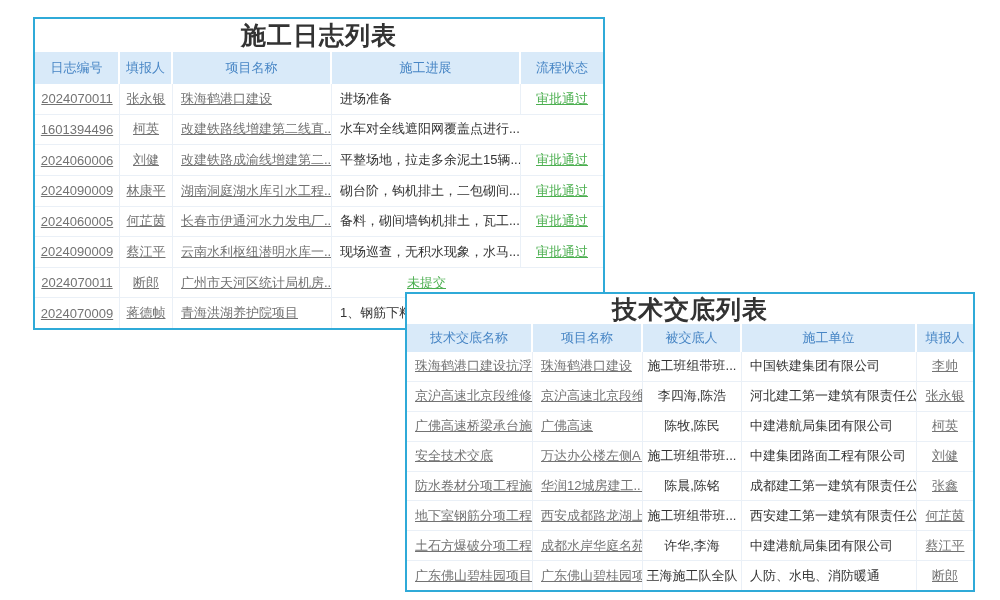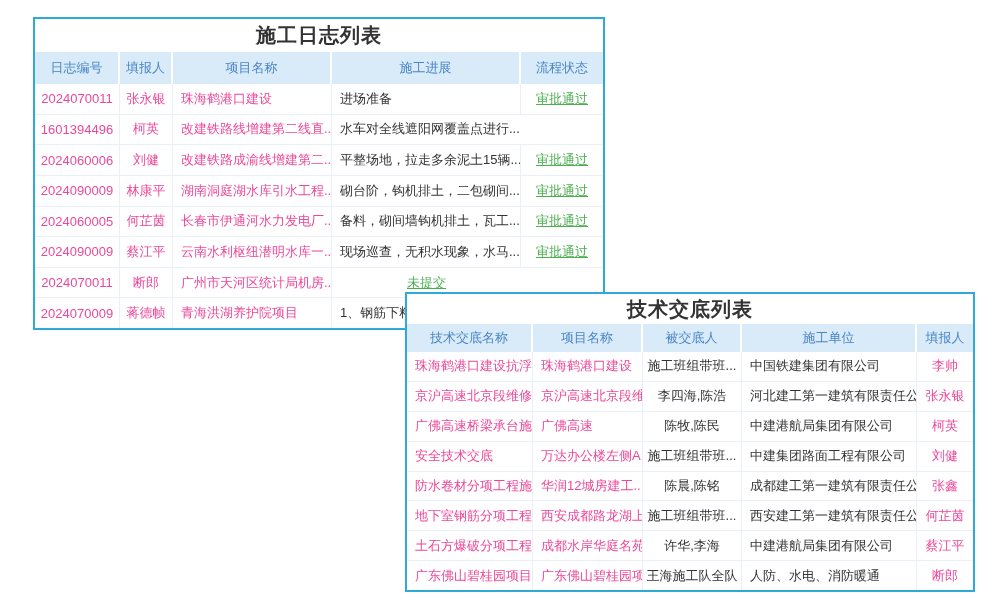--- a/index.html
+++ b/index.html
@@ -5,21 +5,21 @@
   html,body{margin:0;padding:0;background:#ffffff;width:1000px;height:600px;overflow:hidden;
     font-family:"Liberation Sans","DejaVu Sans",sans-serif;}
   .stage{position:relative;width:1000px;height:600px;background:#fff;}
 
   .panel{position:absolute;background:#fff;border:2px solid #2FAAD8;box-sizing:border-box;
     display:flex;flex-direction:column;}
   #panel-log{left:33px;top:17px;width:572px;height:313px;}
   #panel-tech{left:405px;top:292px;width:570px;height:300px;z-index:2;}
 
   .panel-title{flex:0 0 auto;display:flex;align-items:center;justify-content:center;
-    font-size:20px;font-weight:bold;color:#333333;letter-spacing:1px;}
+    font-size:25px;font-weight:bold;color:#333333;letter-spacing:1px;}
   #panel-log .panel-title{height:33px;}
   #panel-tech .panel-title{height:30px;}
 
   .thead{flex:0 0 auto;display:grid;background:#D9EAF9;}
   #panel-log .thead{height:32px;grid-template-columns:85px 53px 159px 189px 82px;}
   #panel-tech .thead{height:28px;grid-template-columns:126px 110px 99px 175px 56px;}
   .th{display:flex;align-items:center;justify-content:center;font-size:13px;color:#4886C5;
     border-right:2px solid #ffffff;box-sizing:border-box;overflow:hidden;white-space:nowrap;}
   .th:last-child{border-right:none;}
 
@@ -27,21 +27,21 @@
   .tr{flex:1 1 0;display:grid;border-bottom:1px solid #EAF0F7;box-sizing:border-box;}
   .tr:last-child{border-bottom:none;}
   #panel-log .tr{grid-template-columns:85px 53px 159px 189px 82px;}
   #panel-tech .tr{grid-template-columns:126px 110px 99px 175px 56px;}
 
   .td{display:flex;align-items:center;font-size:13px;color:#333333;box-sizing:border-box;
     border-right:1px solid #EAF0F7;overflow:hidden;white-space:nowrap;padding:0 8px;}
   .td:last-child{border-right:none;}
   .td.center{justify-content:center;}
   .td.left{justify-content:flex-start;}
-  .td.link{color:#ec4899;cursor:pointer;}
+  .td.link{color:#737373;cursor:pointer;text-decoration:underline;}
   .td.status-approved,.td.status-unsubmitted{color:#4CAF50;text-decoration:underline;cursor:pointer;}
   .td.status-voided{color:#A149A5;cursor:pointer;}
 </style>
 </head>
 <body>
 
 <div class="stage">
 
   <div class="panel" id="panel-log">
     <div class="panel-title">施工日志列表</div>

